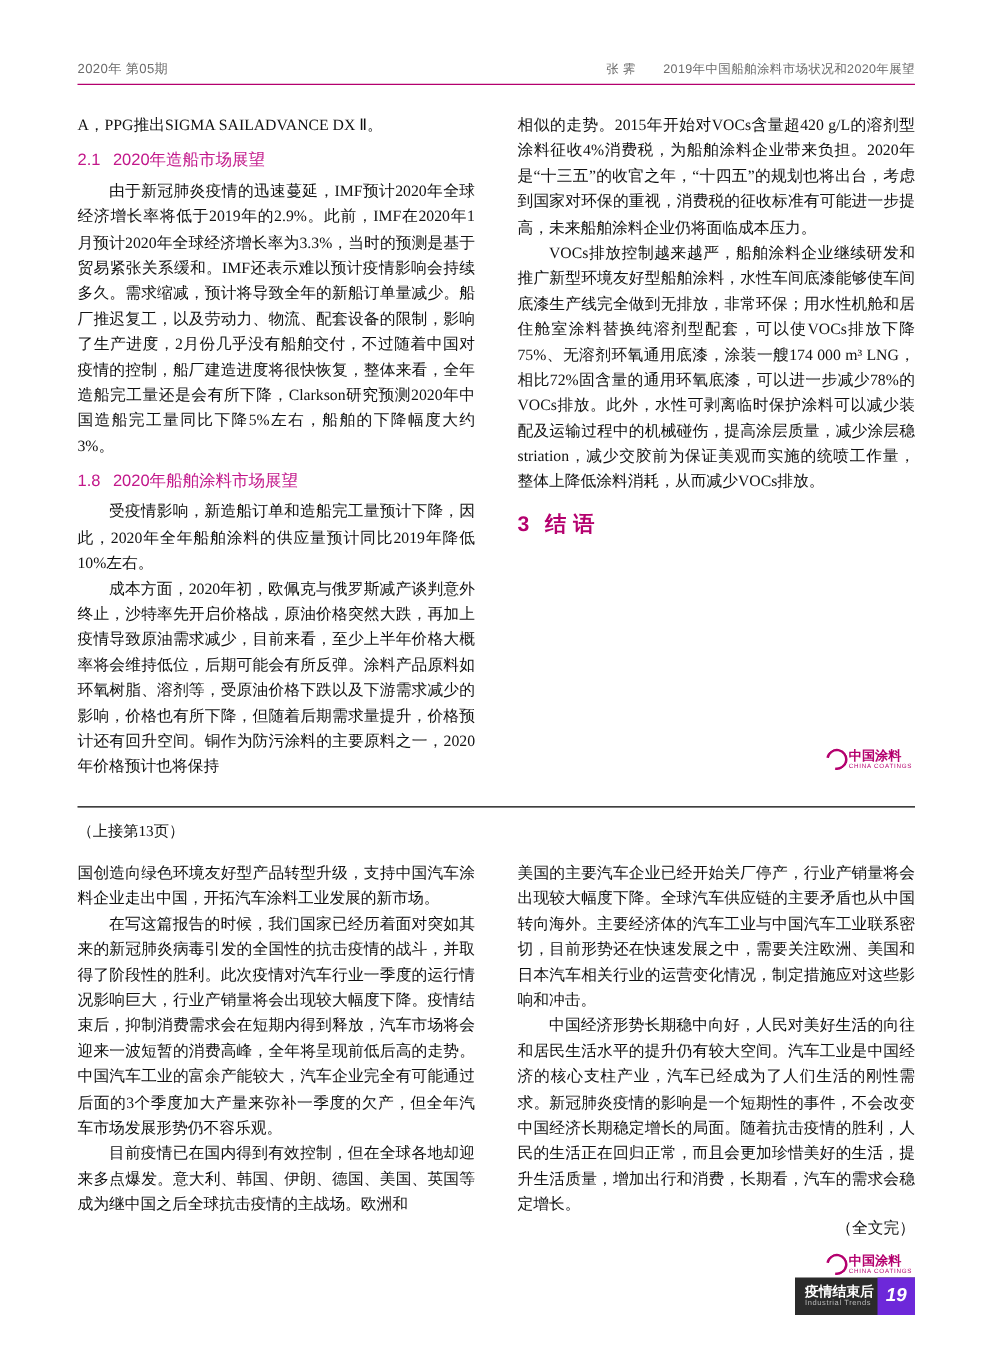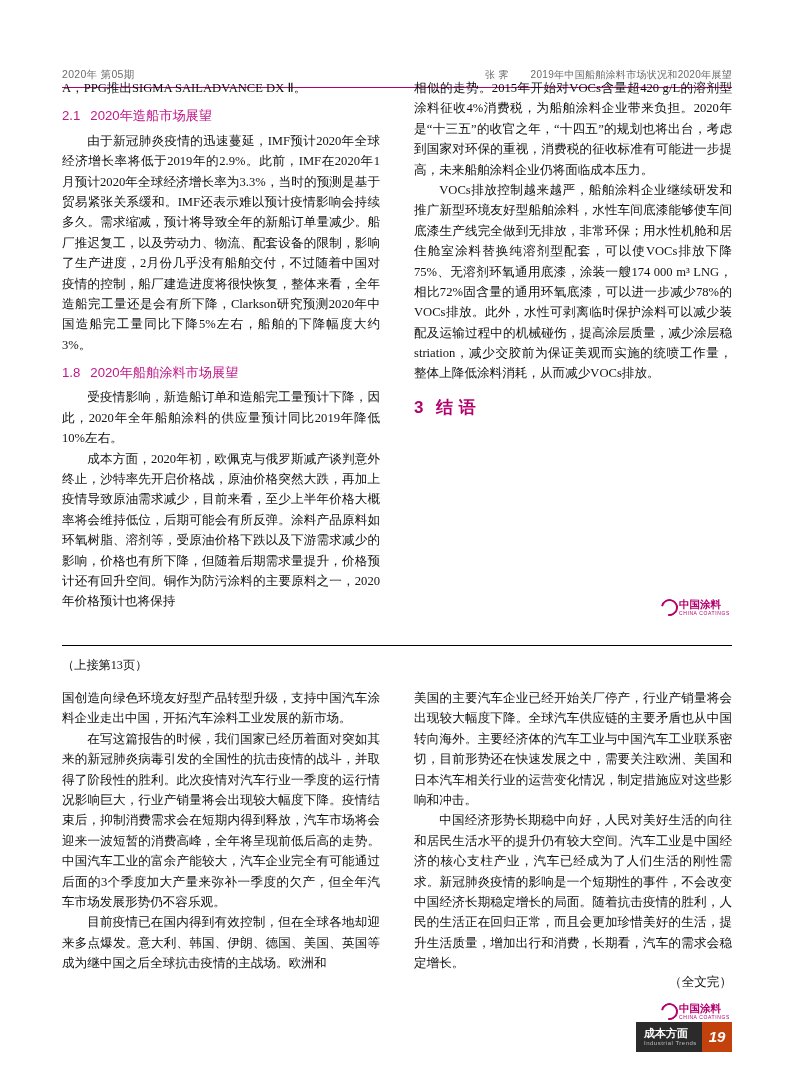--- a/index.html
+++ b/index.html
@@ -15,21 +15,20 @@
     position:absolute;
     left:0;top:0;
     width:794px;height:1077px;
   }
 
   
   .header{
     position:absolute;
     left:62px;top:48px;width:670px;
     height:20px;
-    margin-top:20px;
   }
   .header-line{
     position:absolute;left:0;top:19px;width:670px;height:1px;
     background:#b4006e;
   }
   .header-left{
     position:absolute;left:0;top:0;
     font-size:10.5px;color:#6b6b6b;
     font-family:"Liberation Sans", sans-serif;
     letter-spacing:0.3px;
@@ -44,20 +43,21 @@
   .header-right .author{margin-right:22px;}
 
   
   .col{
     position:absolute;
     width:318px;
     font-size:12.6px;
     line-height:1.62;
     text-align:justify;
     color:#111;
+    margin-top:12px;
   }
   #col-left{left:62px;top:78px;}
   #col-right{left:414px;top:78px;}
 
   .col p{margin:0 0 0 0;text-indent:2em;}
   .col p.noind{text-indent:0;}
 
   .h1{
     color:#b4006e;
     font-size:17px;
@@ -148,21 +148,21 @@
     color:#fff;font-size:11px;font-weight:bold;
     font-family:"Liberation Sans", sans-serif;
   }
   .footer-label2{
     position:absolute;left:8px;top:18px;
     color:#bdbdbd;font-size:6px;letter-spacing:0.5px;
     font-family:"Liberation Sans", sans-serif;
   }
   .footer-pageno{
     position:absolute;right:0;top:0;
-    width:30px;height:30px;background:#c2410c;
+    width:30px;height:30px;background:#6d28d9;
     color:#fff;font-size:15px;font-weight:bold;font-style:italic;
     font-family:"Liberation Sans", sans-serif;
     text-align:center;line-height:30px;
   }
 </style>
 </head>
 <body>
 
 <div class="page">
 
@@ -217,18 +217,18 @@
   </div>
 
   <div class="logo" id="logo-lower">
     <div class="mark"></div>
     <div class="txt1">中国涂料</div>
     <div class="txt2">CHINA COATINGS</div>
   </div>
 
   <div class="footer">
     <div class="footer-bar"></div>
-    <div class="footer-label1">成本方面</div>
+    <div class="footer-label1">疫情结束后</div>
     <div class="footer-label2">Industrial Trends</div>
     <div class="footer-pageno">19</div>
   </div>
 
 </div>
 
 </body></html>

